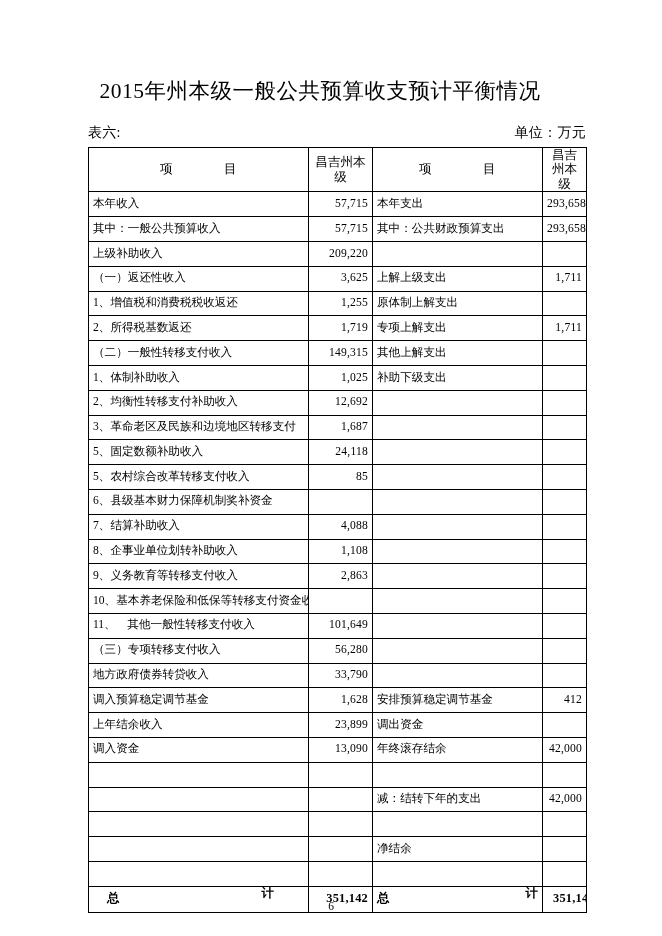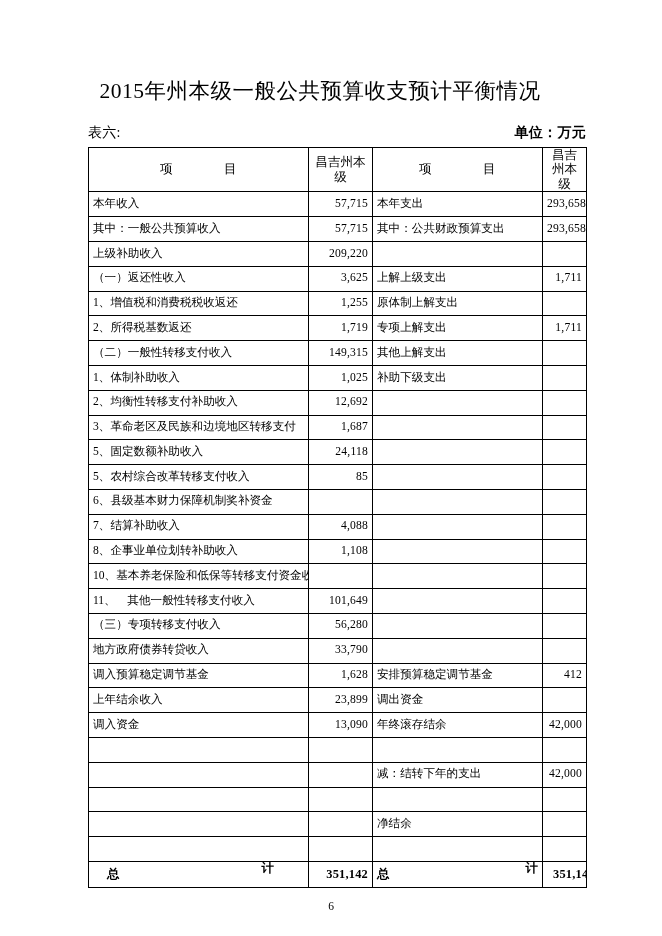--- a/index.html
+++ b/index.html
@@ -15,21 +15,21 @@
     position:absolute;left:0;top:76px;width:640px;text-align:center;
     font-size:21.5px;letter-spacing:0.5px;font-weight:400;
   }
 
   .subhead{
     position:absolute;left:88px;top:124px;width:498px;
     display:flex;justify-content:space-between;align-items:baseline;
     font-size:14px;
   }
   .subhead .left{letter-spacing:0.3px;}
-  .subhead .right{letter-spacing:0.3px;font-weight:bold;}
+  .subhead .right{letter-spacing:0.3px;}
 
   table.sheet{
     position:absolute;left:88px;top:147px;
     width:498px;border-collapse:collapse;
     table-layout:fixed;
   }
   table.sheet col.c1{width:220px;}
   table.sheet col.c2{width:64px;}
   table.sheet col.c3{width:170px;}
   table.sheet col.c4{width:44px;}
@@ -201,20 +201,26 @@
           <td class="itemR r0"></td>
           <td class="num"></td>
         </tr>
         <tr>
           <td class="itemL i4">8、企事业单位划转补助收入</td>
           <td class="num">1,108</td>
           <td class="itemR r0"></td>
           <td class="num"></td>
         </tr>
         <tr>
+          <td class="itemL i4">9、义务教育等转移支付收入</td>
+          <td class="num">2,863</td>
+          <td class="itemR r0"></td>
+          <td class="num"></td>
+        </tr>
+        <tr>
           <td class="itemL i3">10、基本养老保险和低保等转移支付资金收入</td>
           <td class="num"></td>
           <td class="itemR r0"></td>
           <td class="num"></td>
         </tr>
         <tr>
           <td class="itemL i4">11、　其他一般性转移支付收入</td>
           <td class="num">101,649</td>
           <td class="itemR r0"></td>
           <td class="num"></td>

